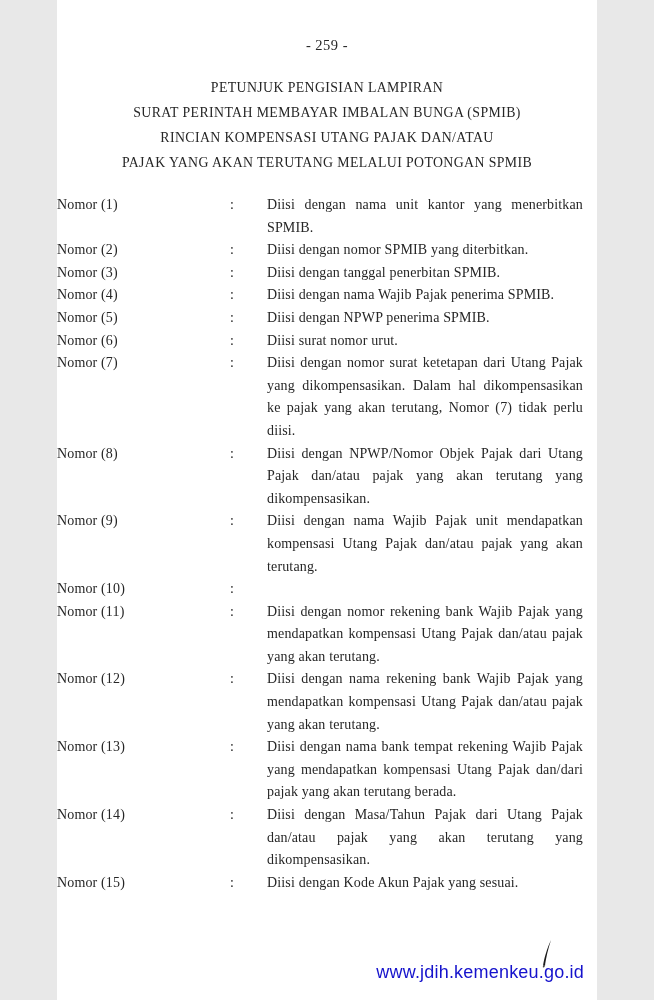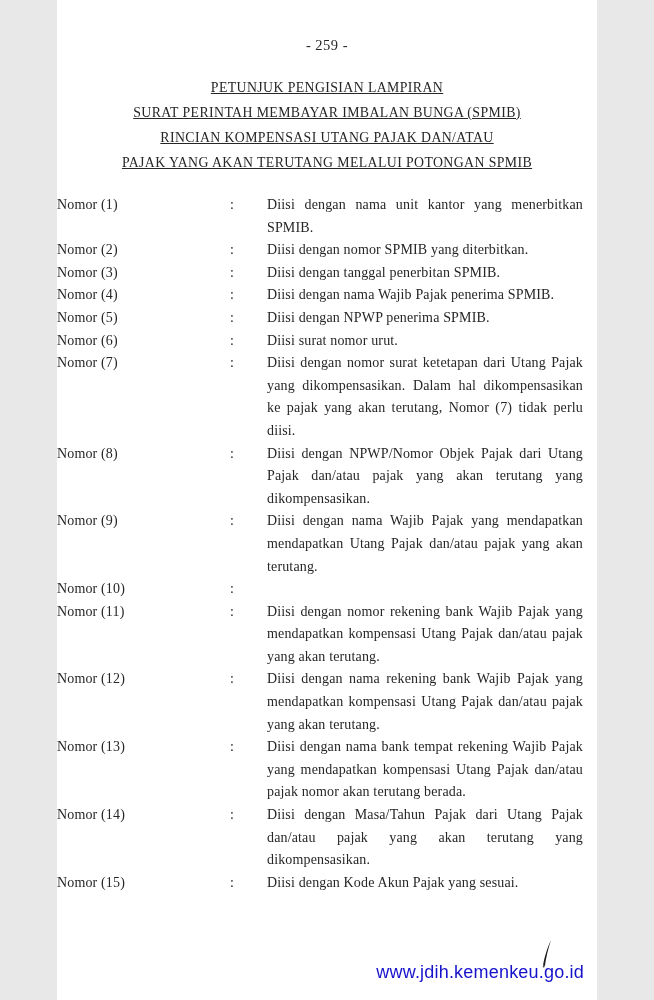--- a/index.html
+++ b/index.html
@@ -24,21 +24,20 @@
     text-align: center;
     font-size: 14.5px;
     letter-spacing: 0.5px;
   }
   .title-block {
     margin-top: 21px;
     text-align: center;
     font-size: 13.8px;
     line-height: 25px;
     letter-spacing: 0.4px;
-    text-decoration: underline;
   }
   .title-line { display: block; }
   .instruction-list {
     margin-top: 19px;
   }
   .instruction-row {
     display: grid;
     grid-template-columns: 173px 37px 316px;
     font-size: 14px;
     line-height: 22.6px;
@@ -126,21 +125,21 @@
 
     <div class="instruction-row">
       <span class="row-label">Nomor (8)</span>
       <span class="row-sep">:</span>
       <span class="row-text">Diisi dengan NPWP/Nomor Objek Pajak dari Utang Pajak dan/atau pajak yang akan terutang yang dikompensasikan.</span>
     </div>
 
     <div class="instruction-row">
       <span class="row-label">Nomor (9)</span>
       <span class="row-sep">:</span>
-      <span class="row-text">Diisi dengan nama Wajib Pajak yang mendapatkan mendapatkan Utang Pajak dan/atau pajak yang akan terutang.</span>
+      <span class="row-text">Diisi dengan nama Wajib Pajak unit mendapatkan kompensasi Utang Pajak dan/atau pajak yang akan terutang.</span>
     </div>
 
     <div class="instruction-row">
       <span class="row-label">Nomor (10)</span>
       <span class="row-sep">:</span>
     </div>
 
     <div class="instruction-row">
       <span class="row-label">Nomor (11)</span>
       <span class="row-sep">:</span>
@@ -149,21 +148,21 @@
 
     <div class="instruction-row">
       <span class="row-label">Nomor (12)</span>
       <span class="row-sep">:</span>
       <span class="row-text">Diisi dengan nama rekening bank Wajib Pajak yang mendapatkan kompensasi Utang Pajak dan/atau pajak yang akan terutang.</span>
     </div>
 
     <div class="instruction-row">
       <span class="row-label">Nomor (13)</span>
       <span class="row-sep">:</span>
-      <span class="row-text">Diisi dengan nama bank tempat rekening Wajib Pajak yang mendapatkan kompensasi Utang Pajak dan/atau pajak nomor akan terutang berada.</span>
+      <span class="row-text">Diisi dengan nama bank tempat rekening Wajib Pajak yang mendapatkan kompensasi Utang Pajak dan/dari pajak yang akan terutang berada.</span>
     </div>
 
     <div class="instruction-row">
       <span class="row-label">Nomor (14)</span>
       <span class="row-sep">:</span>
       <span class="row-text">Diisi dengan Masa/Tahun Pajak dari Utang Pajak dan/atau pajak yang akan terutang yang dikompensasikan.</span>
     </div>
 
     <div class="instruction-row">
       <span class="row-label">Nomor (15)</span>

